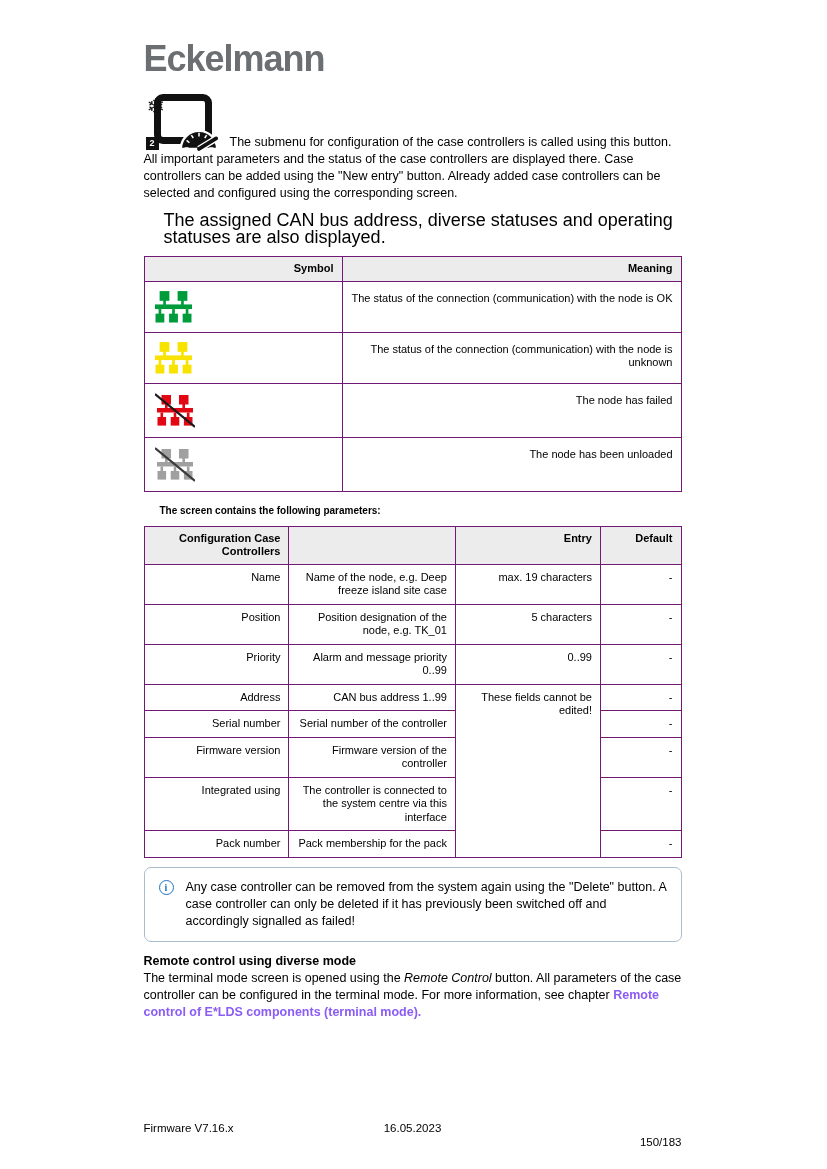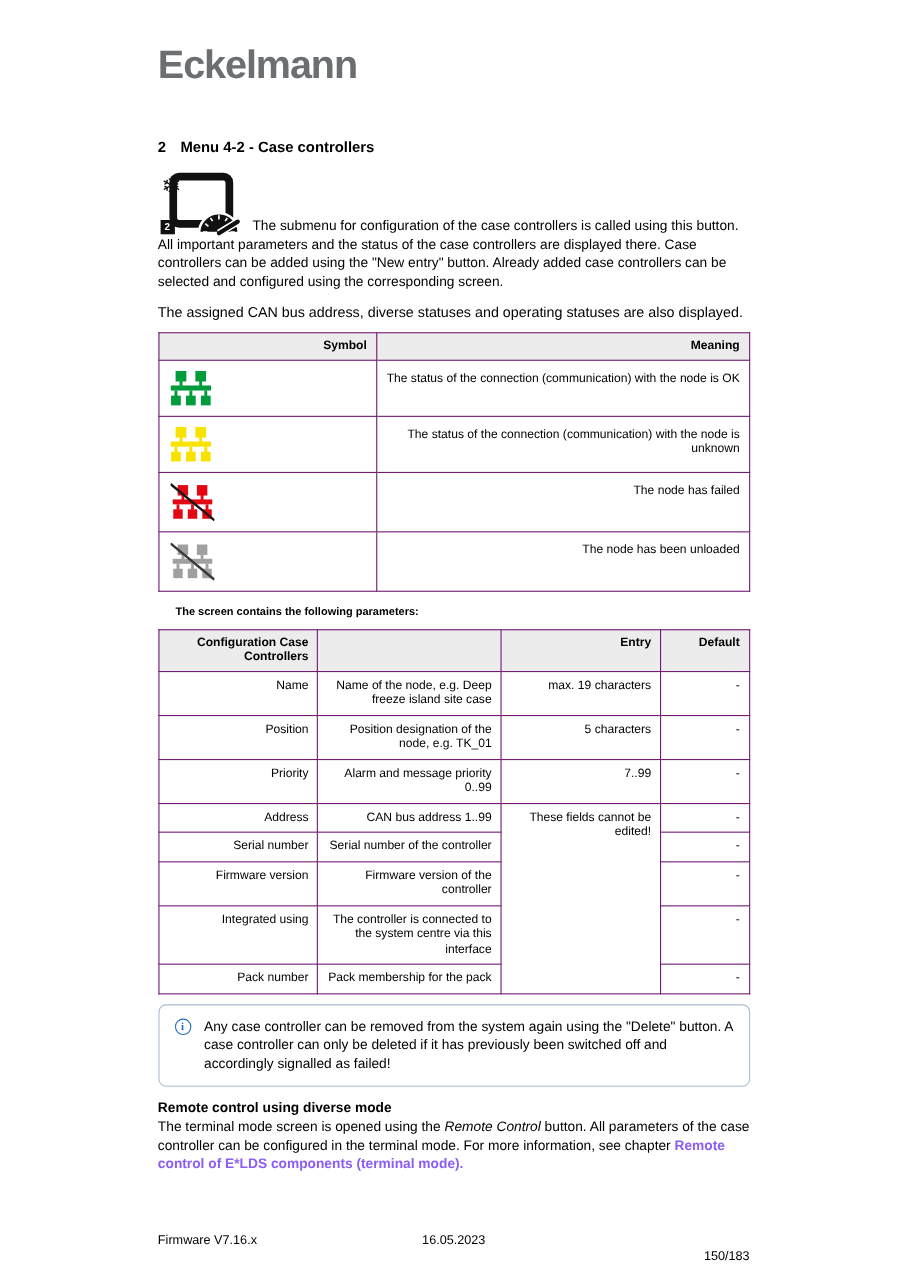--- a/index.html
+++ b/index.html
@@ -30,21 +30,21 @@
   .snowflake {
     position:absolute; left:3px; top:2px; font-family:"DejaVu Sans", sans-serif;
     font-size:22px; color:#111; line-height:22px;
   }
   .gauge { position:absolute; right:6px; bottom:-3px; }
   .badge2 {
     position:absolute; left:2px; bottom:1px; width:13px; height:13px;
     background:#111; color:#fff; font-size:9px; font-weight:bold;
     text-align:center; line-height:13px;
   }
-  .para2 { margin-top:10px; font-size:13px; line-height:17px; }
+  .para2 { margin-top:10px; font-size:18px; line-height:17px;margin-left:20px; }
   
   table { border-collapse:collapse; width:100%; margin-top:10px; }
   th, td {
     border:1px solid #701a75; font-size:11px; vertical-align:top;
     padding:5px 8px; line-height:13.5px; text-align:right;
   }
   th { background:#ececec; font-weight:bold; padding:5px 8px; }
   .symbol-table .sym-col { width:198px; }
   .symbol-table td.symcell { padding:9px 10px; }
   .symbol-table td.meancell { padding-top:10px; }
@@ -81,23 +81,20 @@
   .footer .f-right { position:absolute; right:0; }
   svg { display:block; }
 </style>
 </head>
 <body>
 
 <div class="page">
 
   <div class="logo">Eckelmann</div>
 
-  <div class="section-heading">
-    <span class="num">2</span><span>Menu 4-2 - Case controllers</span>
-  </div>
 
   <p class="intro">
     <span class="menu-icon">
       <span class="menu-frame"></span>
       <span class="snowflake">❄</span>
       <span class="gauge">
         <svg width="42" height="32" viewBox="0 0 44 33">
           <path d="M3 28 A19 19 0 0 1 41 28 Z" fill="#111" stroke="#fff" stroke-width="2.5"></path>
           <g stroke="#fff" stroke-width="1.6">
             <line x1="7" y1="27" x2="11" y2="27"></line>
@@ -241,21 +238,21 @@
     </tr>
     <tr>
       <td>Position</td>
       <td>Position designation of the node, e.g. TK_01</td>
       <td>5 characters</td>
       <td>-</td>
     </tr>
     <tr>
       <td>Priority</td>
       <td>Alarm and message priority 0..99</td>
-      <td>7..99</td>
+      <td>0..99</td>
       <td>-</td>
     </tr>
     <tr>
       <td>Address</td>
       <td>CAN bus address 1..99</td>
       <td rowspan="5">These fields cannot be edited!</td>
       <td>-</td>
     </tr>
     <tr>
       <td>Serial number</td>

